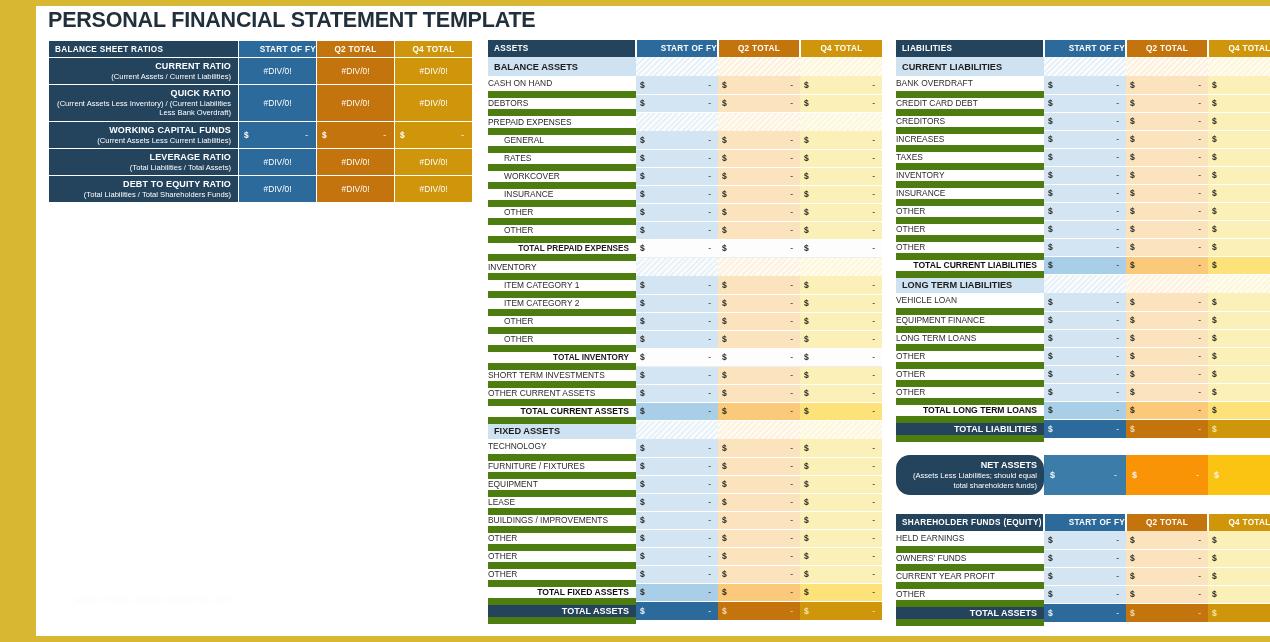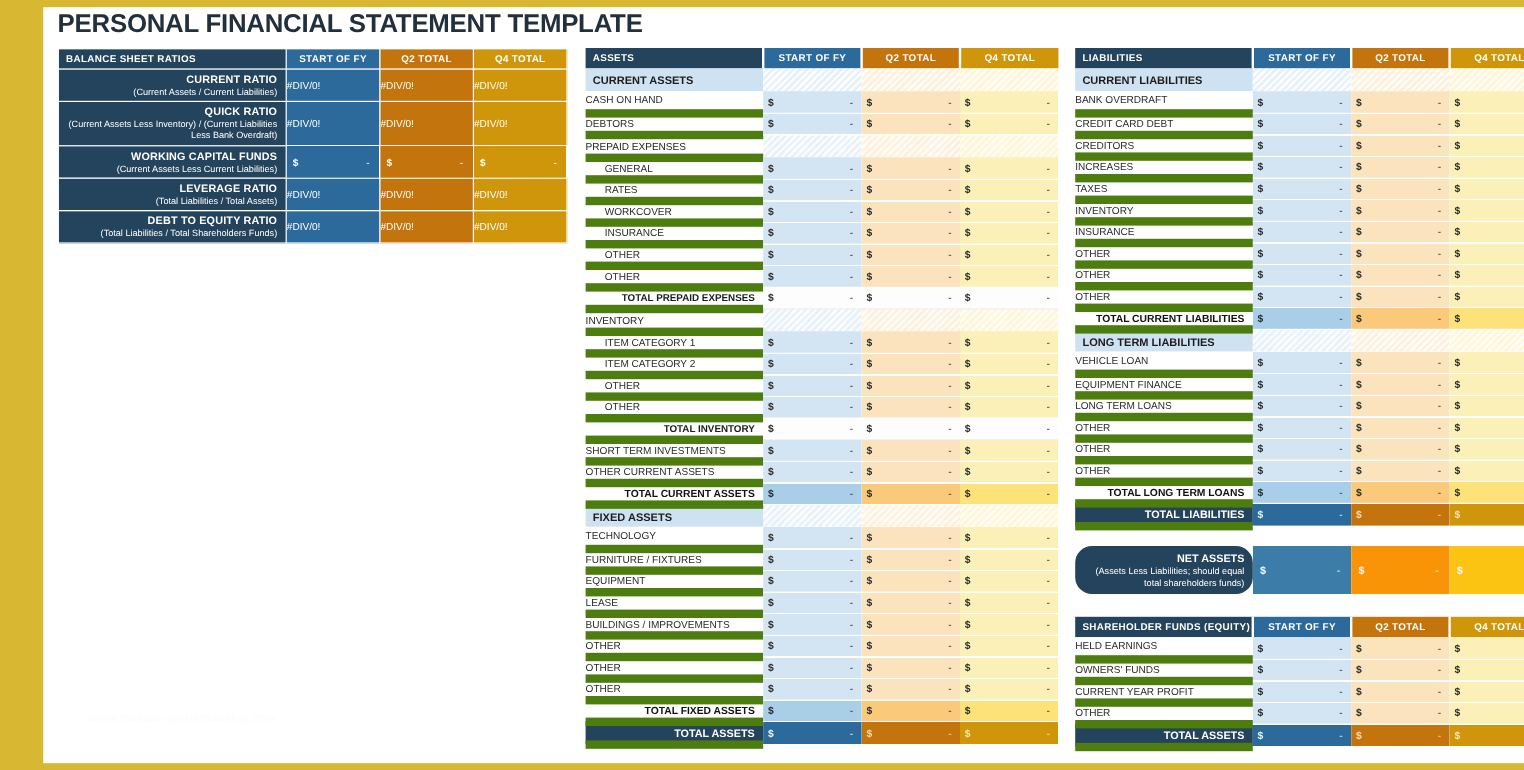--- a/index.html
+++ b/index.html
@@ -43,21 +43,21 @@
     table-layout: fixed;
     font-size: 8.4px;
     color: #2b2b2b;
   }
   .tbl td { padding: 0; height: 18px; vertical-align: middle; }
 
   
   .hdr td { height: 17px; font-weight: bold; font-size: 8.2px; color: #ffffff;
             letter-spacing: 0.3px; text-align: center; }
   .hdr .h-label { background: #24435c; text-align: left; padding-left: 6px; }
-  .hdr .h-c1 { background: #2b6a9b; border-left: 2px solid #fff; }
+  .hdr .h-c1 { background: #2b6a9b; border-left: 2px solid #fff; text-align: right; }
   .hdr .h-c2 { background: #c4740d; border-left: 2px solid #fff; }
   .hdr .h-c3 { background: #cf960b; border-left: 2px solid #fff; }
 
   
   .sect td { font-weight: bold; font-size: 9.2px; color: #1d1d1d; height: 19px; }
   .sect .s-label { background: #cfe2f1; padding-left: 6px; }
   .sect .s-c1 { background: repeating-linear-gradient(-45deg,#e8f1f8 0 2px,#fbfdfe 2px 4px); }
   .sect .s-c2 { background: repeating-linear-gradient(-45deg,#fdf1de 0 2px,#fffcf6 2px 4px); }
   .sect .s-c3 { background: repeating-linear-gradient(-45deg,#fdf6d8 0 2px,#fffdf3 2px 4px); }
 
@@ -100,21 +100,21 @@
 
   
   #ratios { left: 12px; top: 34px; width: 424px; }
   #ratios td { border: 1px solid #ffffff; }
   #ratios .r-lab {
     background: #24435c; color: #ffffff; text-align: right;
     padding: 3px 7px 3px 4px; line-height: 1.22;
   }
   #ratios .r-lab b { font-size: 9px; letter-spacing: 0.15px; display: block; }
   #ratios .r-lab span { font-size: 7.6px; font-weight: normal; display: block; }
-  #ratios .rv { font-size: 8.4px; color: #ffffff; }
+  #ratios .rv { text-align: center; font-size: 8.4px; color: #ffffff; }
   #ratios .rv1 { background: #2b6a9b; }
   #ratios .rv2 { background: #c4740d; }
   #ratios .rv3 { background: #cf960b; }
   #ratios .money { position: relative; text-align: left; }
   #ratios .money .d { position: absolute; left: 5px; top: 50%; transform: translateY(-50%);
                       font-weight: bold; }
   #ratios .money .v { position: absolute; right: 8px; top: 50%; transform: translateY(-50%); }
 
   
   #netassets { left: 860px; top: 449px; width: 394px; border-collapse: collapse;
@@ -221,21 +221,21 @@
         <col style="width:82px">
       </colgroup>
     <tbody id="assets-body">
         <tr class="hdr">
           <td class="h-label">ASSETS</td>
           <td class="h-c1">START OF FY</td>
           <td class="h-c2">Q2 TOTAL</td>
           <td class="h-c3">Q4 TOTAL</td>
         </tr>
         <tr class="sect">
-          <td class="s-label">CURRENT ASSETS</td>
+          <td class="s-label">BALANCE ASSETS</td>
           <td class="s-c1"></td>
           <td class="s-c2"></td>
           <td class="s-c3"></td>
         </tr>
         <tr>
           <td class="lbl">CASH ON HAND</td>
           <td class="amt c1">
             <span class="d">$</span>
             <span class="v">-</span>
           </td>

